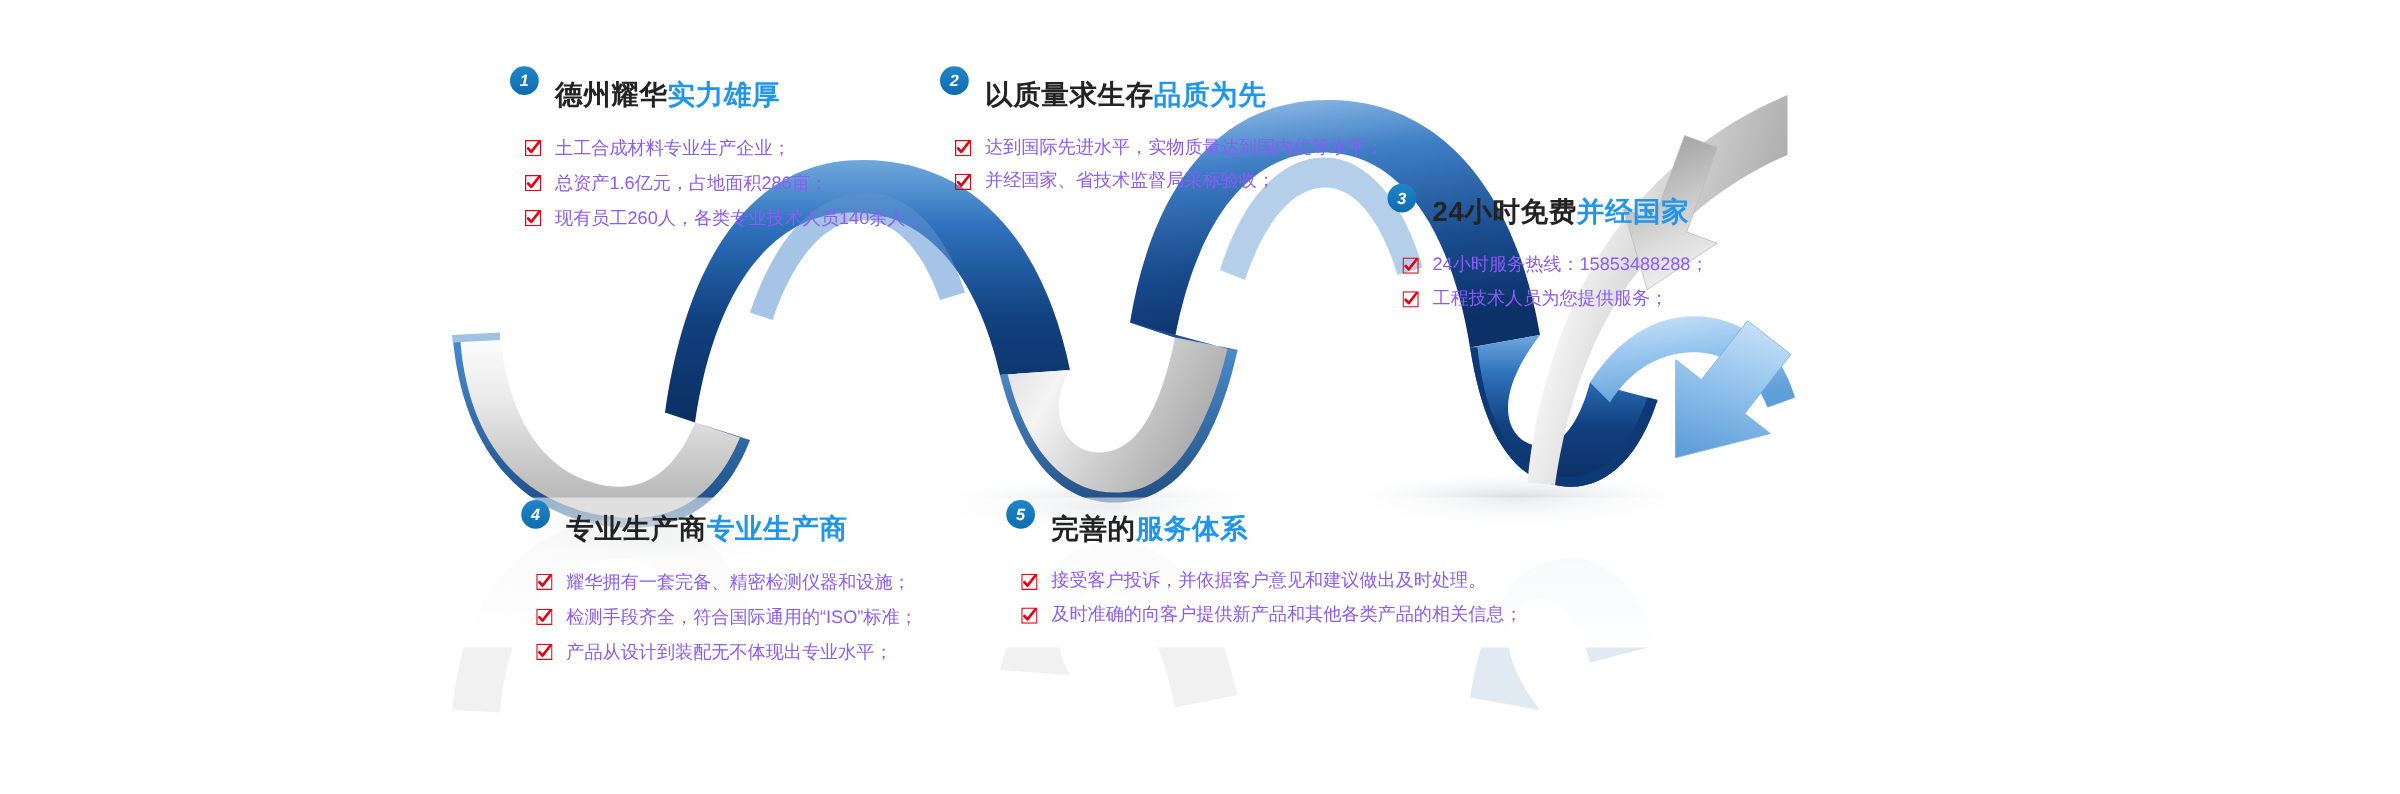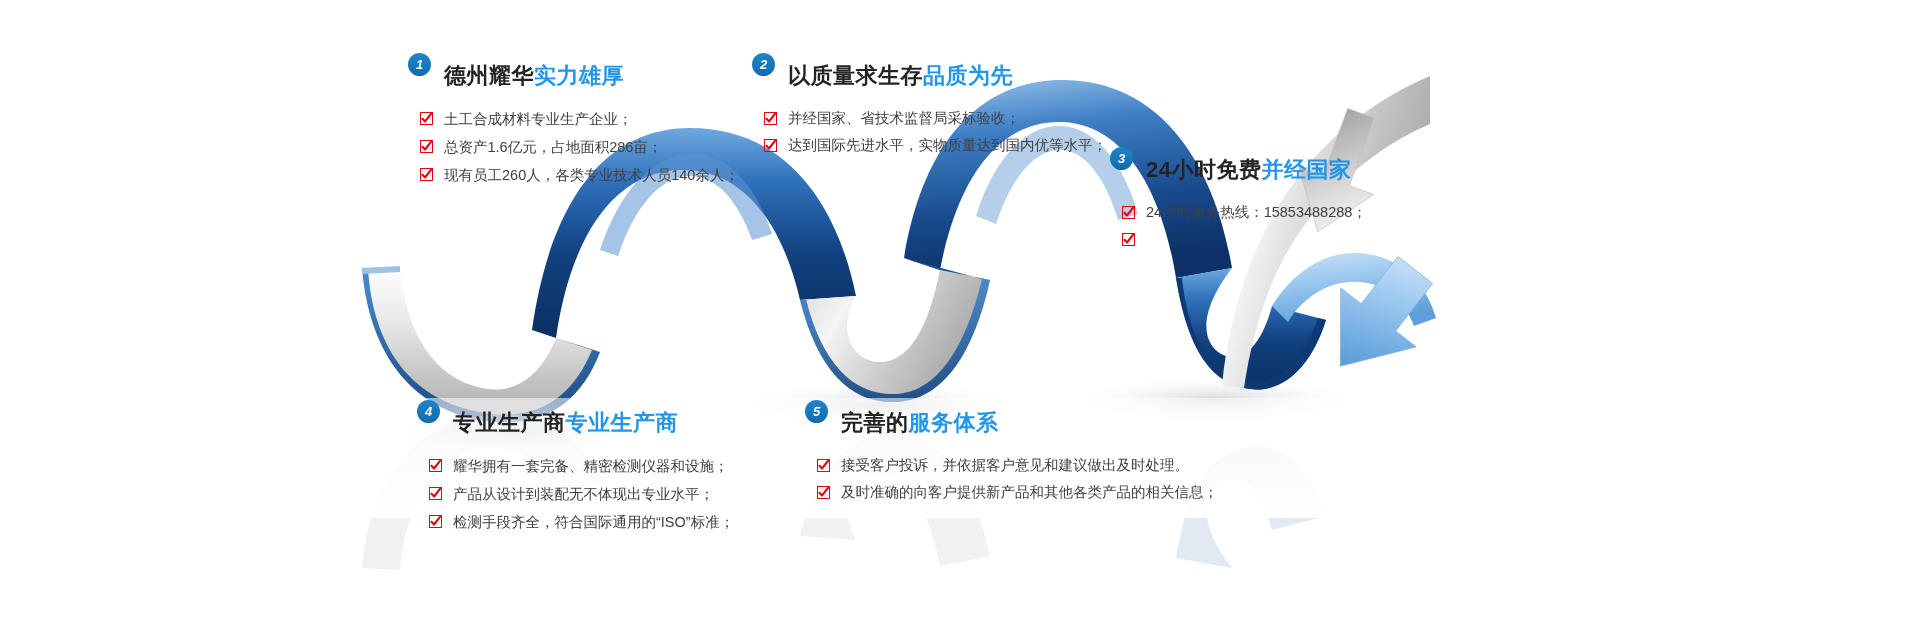--- a/index.html
+++ b/index.html
@@ -67,21 +67,21 @@
   .fb-list {
     list-style: none;
     margin: 0;
     padding: 0;
   }
   .fb-list li {
     display: flex;
     align-items: flex-start;
     white-space: nowrap;
     font-size: 14.5px;
-    color: #404040;
+    color: #8b5cf6;
     line-height: 27px;
     padding-left: 12px;
   }
   .tick {
     flex: 0 0 auto;
     width: 13px;
     height: 13px;
     margin-right: 11px;
     margin-top: 7px;
     display: inline-block;
@@ -345,30 +345,30 @@
       <span class="fb-title"><span>以质量求生存</span><span class="fb-title-accent">品质为先</span></span>
     </div>
     <ul class="fb-list">
       <li>
         <span class="tick">
           <svg width="13" height="13" viewBox="0 0 13 13">
               <rect x="0.5" y="0.5" width="12" height="12" fill="none" stroke="#e60012" stroke-width="1"></rect>
               <path d="M2.5 6.8 L5 9.5 L11.2 1.6" fill="none" stroke="#e60012" stroke-width="2.1" stroke-linecap="round" stroke-linejoin="round"></path>
             </svg>
         </span>
+        <span>达到国际先进水平，实物质量达到国内优等水平；</span>
+      </li>
+      <li>
+        <span class="tick">
+          <svg width="13" height="13" viewBox="0 0 13 13">
+              <rect x="0.5" y="0.5" width="12" height="12" fill="none" stroke="#e60012" stroke-width="1"></rect>
+              <path d="M2.5 6.8 L5 9.5 L11.2 1.6" fill="none" stroke="#e60012" stroke-width="2.1" stroke-linecap="round" stroke-linejoin="round"></path>
+            </svg>
+        </span>
         <span>并经国家、省技术监督局采标验收；</span>
-      </li>
-      <li>
-        <span class="tick">
-          <svg width="13" height="13" viewBox="0 0 13 13">
-              <rect x="0.5" y="0.5" width="12" height="12" fill="none" stroke="#e60012" stroke-width="1"></rect>
-              <path d="M2.5 6.8 L5 9.5 L11.2 1.6" fill="none" stroke="#e60012" stroke-width="2.1" stroke-linecap="round" stroke-linejoin="round"></path>
-            </svg>
-        </span>
-        <span>达到国际先进水平，实物质量达到国内优等水平；</span>
       </li>
     </ul>
   </div>
 
   <div class="feature-block" id="block-3">
     <div class="fb-head">
       <span class="fb-num">3</span>
       <span class="fb-title"><span>24小时免费</span><span class="fb-title-accent">并经国家</span></span>
     </div>
     <ul class="fb-list">
@@ -381,20 +381,21 @@
         </span>
         <span>24小时服务热线：15853488288；</span>
       </li>
       <li>
         <span class="tick">
           <svg width="13" height="13" viewBox="0 0 13 13">
               <rect x="0.5" y="0.5" width="12" height="12" fill="none" stroke="#e60012" stroke-width="1"></rect>
               <path d="M2.5 6.8 L5 9.5 L11.2 1.6" fill="none" stroke="#e60012" stroke-width="2.1" stroke-linecap="round" stroke-linejoin="round"></path>
             </svg>
         </span>
+        <span>工程技术人员为您提供服务；</span>
       </li>
     </ul>
   </div>
 
   <div class="feature-block" id="block-4">
     <div class="fb-head">
       <span class="fb-num">4</span>
       <span class="fb-title"><span>专业生产商</span><span class="fb-title-accent">专业生产商</span></span>
     </div>
     <ul class="fb-list">
@@ -407,30 +408,30 @@
         </span>
         <span>耀华拥有一套完备、精密检测仪器和设施；</span>
       </li>
       <li>
         <span class="tick">
           <svg width="13" height="13" viewBox="0 0 13 13">
               <rect x="0.5" y="0.5" width="12" height="12" fill="none" stroke="#e60012" stroke-width="1"></rect>
               <path d="M2.5 6.8 L5 9.5 L11.2 1.6" fill="none" stroke="#e60012" stroke-width="2.1" stroke-linecap="round" stroke-linejoin="round"></path>
             </svg>
         </span>
+        <span>检测手段齐全，符合国际通用的“ISO”标准；</span>
+      </li>
+      <li>
+        <span class="tick">
+          <svg width="13" height="13" viewBox="0 0 13 13">
+              <rect x="0.5" y="0.5" width="12" height="12" fill="none" stroke="#e60012" stroke-width="1"></rect>
+              <path d="M2.5 6.8 L5 9.5 L11.2 1.6" fill="none" stroke="#e60012" stroke-width="2.1" stroke-linecap="round" stroke-linejoin="round"></path>
+            </svg>
+        </span>
         <span>产品从设计到装配无不体现出专业水平；</span>
-      </li>
-      <li>
-        <span class="tick">
-          <svg width="13" height="13" viewBox="0 0 13 13">
-              <rect x="0.5" y="0.5" width="12" height="12" fill="none" stroke="#e60012" stroke-width="1"></rect>
-              <path d="M2.5 6.8 L5 9.5 L11.2 1.6" fill="none" stroke="#e60012" stroke-width="2.1" stroke-linecap="round" stroke-linejoin="round"></path>
-            </svg>
-        </span>
-        <span>检测手段齐全，符合国际通用的“ISO”标准；</span>
       </li>
     </ul>
   </div>
 
   <div class="feature-block" id="block-5">
     <div class="fb-head">
       <span class="fb-num">5</span>
       <span class="fb-title"><span>完善的</span><span class="fb-title-accent">服务体系</span></span>
     </div>
     <ul class="fb-list">

